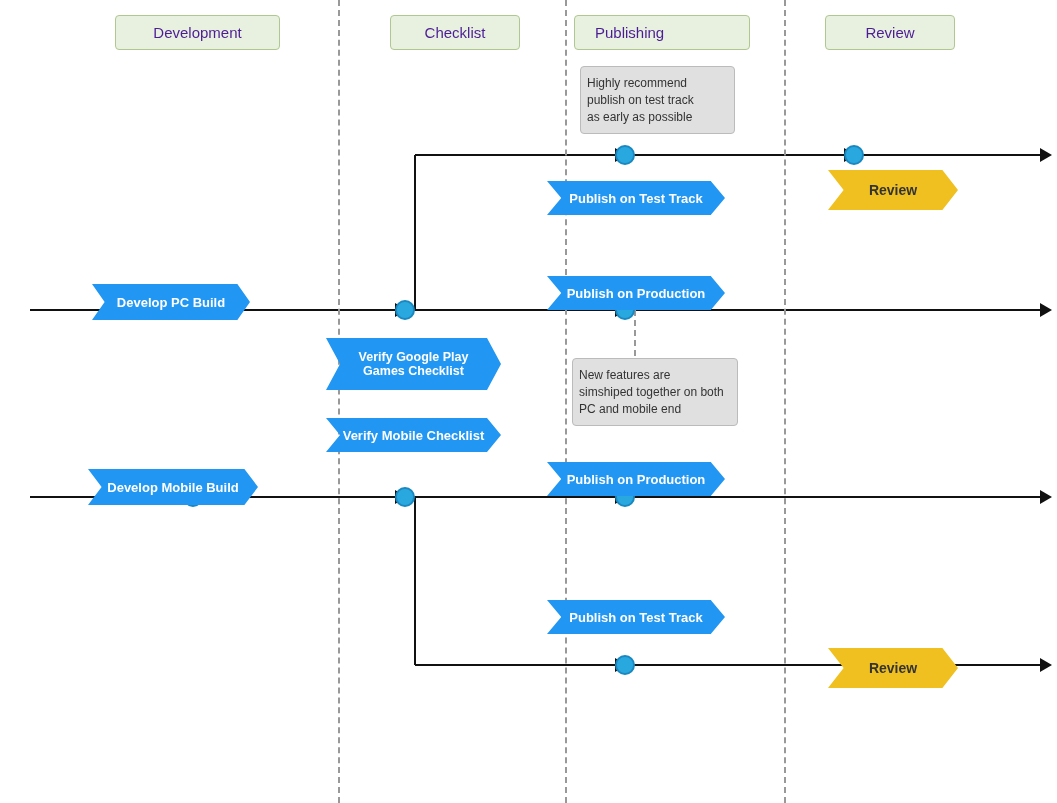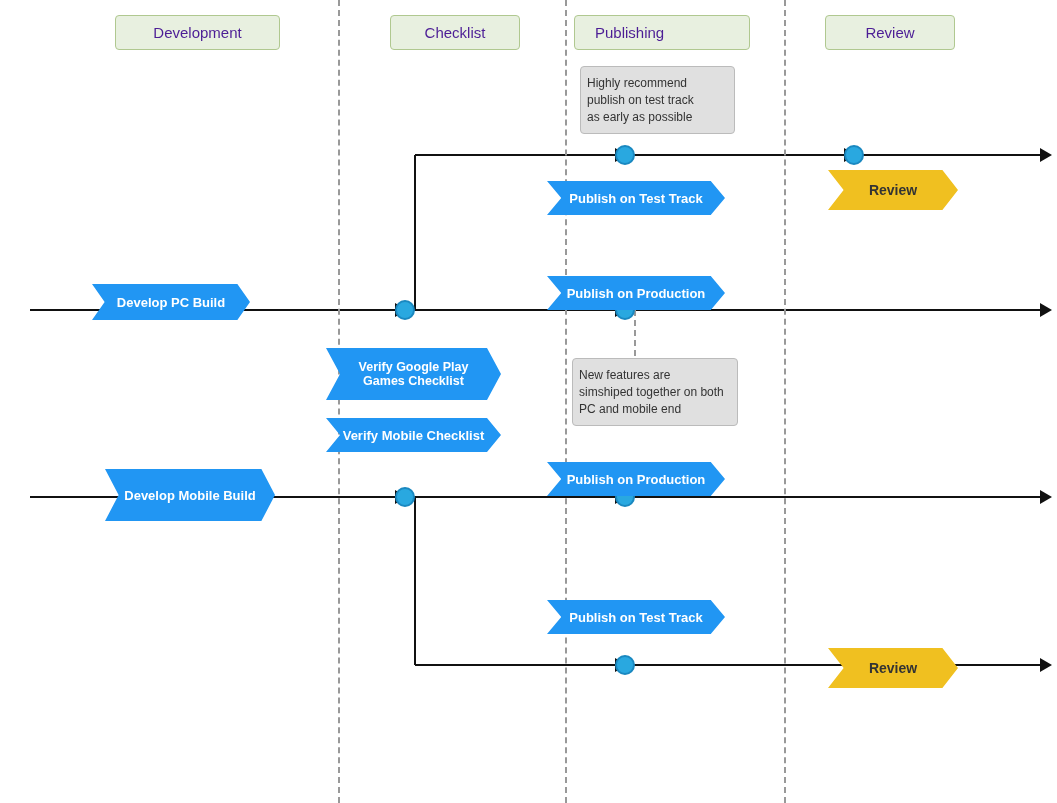--- a/index.html
+++ b/index.html
@@ -241,30 +241,30 @@
   </div>
 
   <div class="task-label" style="left:547px; top:181px; width:178px; height:34px">
     <span>Publish on Test Track</span>
   </div>
 
   <div class="task-label" style="left:547px; top:276px; width:178px; height:34px">
     <span>Publish on Production</span>
   </div>
 
-  <div class="task-label-multiline" style="left:326px; top:348px; width:175px; height:52px; font-size:12.5px;">
+  <div class="task-label-multiline" style="left:326px; top:338px; width:175px; height:52px; font-size:12.5px;">
     <span style="white-space:pre-line;">Verify Google Play
 Games Checklist</span>
   </div>
 
   <div class="task-label" style="left:326px; top:418px; width:175px; height:34px">
     <span>Verify Mobile Checklist</span>
   </div>
 
-  <div class="task-label" style="left:105px; top:469px; width:170px; height:52px">
+  <div class="task-label" style="left:88px; top:469px; width:170px; height:36px">
     <span>Develop Mobile Build</span>
   </div>
 
   <div class="task-label" style="left:547px; top:462px; width:178px; height:34px">
     <span>Publish on Production</span>
   </div>
 
   <div class="task-label" style="left:547px; top:600px; width:178px; height:34px">
     <span>Publish on Test Track</span>
   </div>

